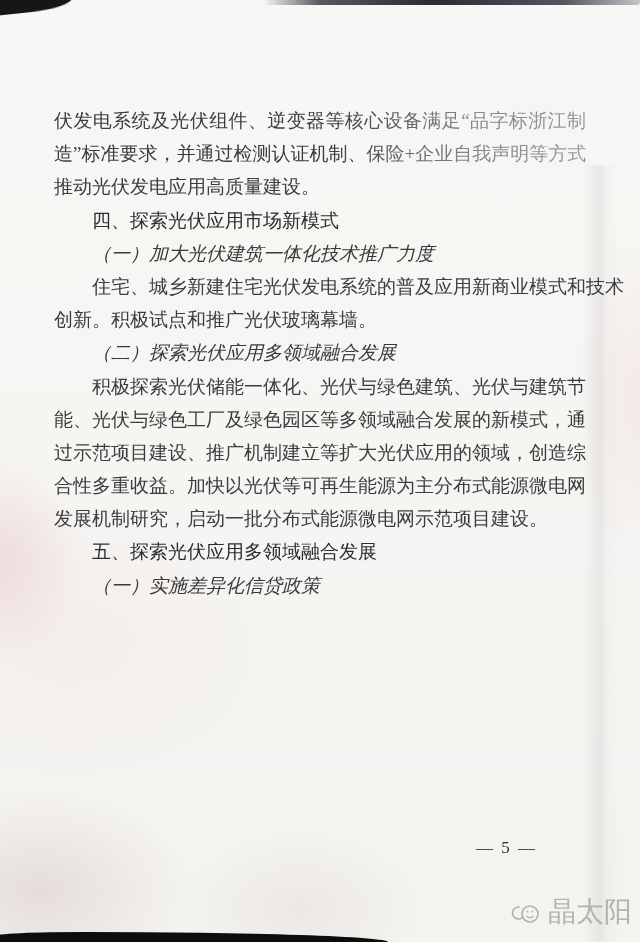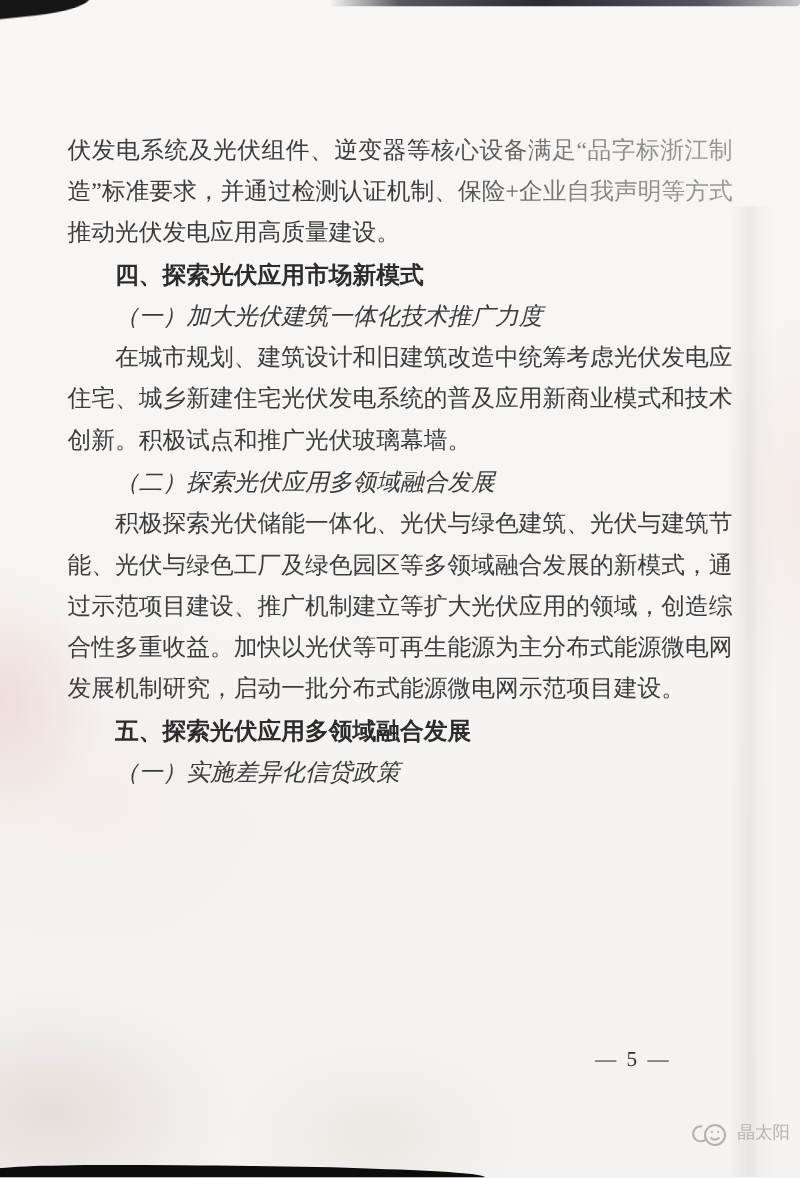--- a/index.html
+++ b/index.html
@@ -28,27 +28,27 @@
   .crease-right{position:absolute;left:583px;top:165px;bottom:0;width:38px;
     background:linear-gradient(90deg, rgba(110,110,110,0) 0%, rgba(110,110,110,0.10) 45%, rgba(150,150,150,0.05) 62%, rgba(110,110,110,0) 100%);}
   .ink-fade{position:absolute;left:330px;top:100px;width:256px;height:72px;z-index:5;pointer-events:none;
     background:linear-gradient(90deg, rgba(246,245,243,0) 0%, rgba(246,245,243,0.40) 55%, rgba(246,245,243,0.50) 100%);}
   
   .doc{position:absolute;left:54px;top:104px;width:532px;font-size:19px;color:#3c3c3e;}
   .dline{height:33.2px;line-height:33.2px;text-align:justify;text-align-last:justify;white-space:nowrap;}
   .dline.last{text-align-last:left;}
   .indent-first .dline:first-child{text-indent:2em;}
   .p-body{font-family:"Liberation Serif","DejaVu Serif",serif;color:#3c3c3e;}
-  .p-heading{font-family:"Liberation Sans","DejaVu Sans",sans-serif;font-weight:700;color:#2c2c2e;}
+  .p-heading{font-family:"Liberation Sans","DejaVu Sans",sans-serif;font-weight:400;color:#2c2c2e;}
   .p-sub{font-family:Liberation Sans, sans-serif;font-style:italic;color:#3a3a3c;}
   
   .page-number{position:absolute;top:838px;right:103px;font-size:17px;letter-spacing:2px;
     color:#2f2f31;font-family:"Liberation Serif","DejaVu Serif",serif;}
   .watermark{position:absolute;top:893px;right:8px;display:flex;align-items:center;gap:5px;
-    color:#b3b2b0;font-size:14px;font-family:"Liberation Sans","DejaVu Sans",sans-serif;}
+    color:#b3b2b0;font-size:28px;font-family:"Liberation Sans","DejaVu Sans",sans-serif;}
   .wm-icon{display:inline-block;width:32px;height:26px;}
 </style>
 </head>
 <body>
 
 <div class="page">
 
   <div class="top-left-mark"></div>
   <div class="top-edge-line"></div>
   <div class="crease-right"></div>
@@ -60,21 +60,20 @@
         <div class="dline">造”标准要求，并通过检测认证机制、保险+企业自我声明等方式</div>
         <div class="dline last">推动光伏发电应用高质量建设。</div>
       </div>
       <div class="para p-heading indent-first">
         <div class="dline last">四、探索光伏应用市场新模式</div>
       </div>
       <div class="para p-sub indent-first">
         <div class="dline last">（一）加大光伏建筑一体化技术推广力度</div>
       </div>
       <div class="para p-body indent-first">
-        <div class="dline">在城市规划、建筑设计和旧建筑改造中统筹考虑光伏发电应</div>
         <div class="dline">住宅、城乡新建住宅光伏发电系统的普及应用新商业模式和技术</div>
         <div class="dline last">创新。积极试点和推广光伏玻璃幕墙。</div>
       </div>
       <div class="para p-sub indent-first">
         <div class="dline last">（二）探索光伏应用多领域融合发展</div>
       </div>
       <div class="para p-body indent-first">
         <div class="dline">积极探索光伏储能一体化、光伏与绿色建筑、光伏与建筑节</div>
         <div class="dline">能、光伏与绿色工厂及绿色园区等多领域融合发展的新模式，通</div>
         <div class="dline">过示范项目建设、推广机制建立等扩大光伏应用的领域，创造综</div>

